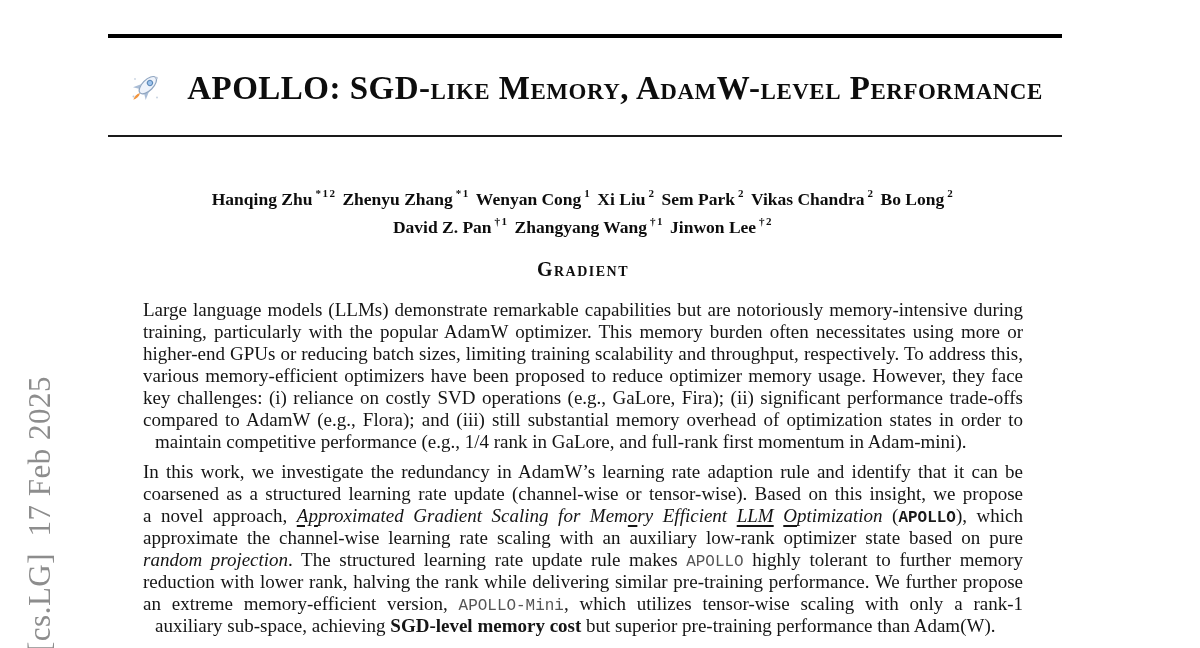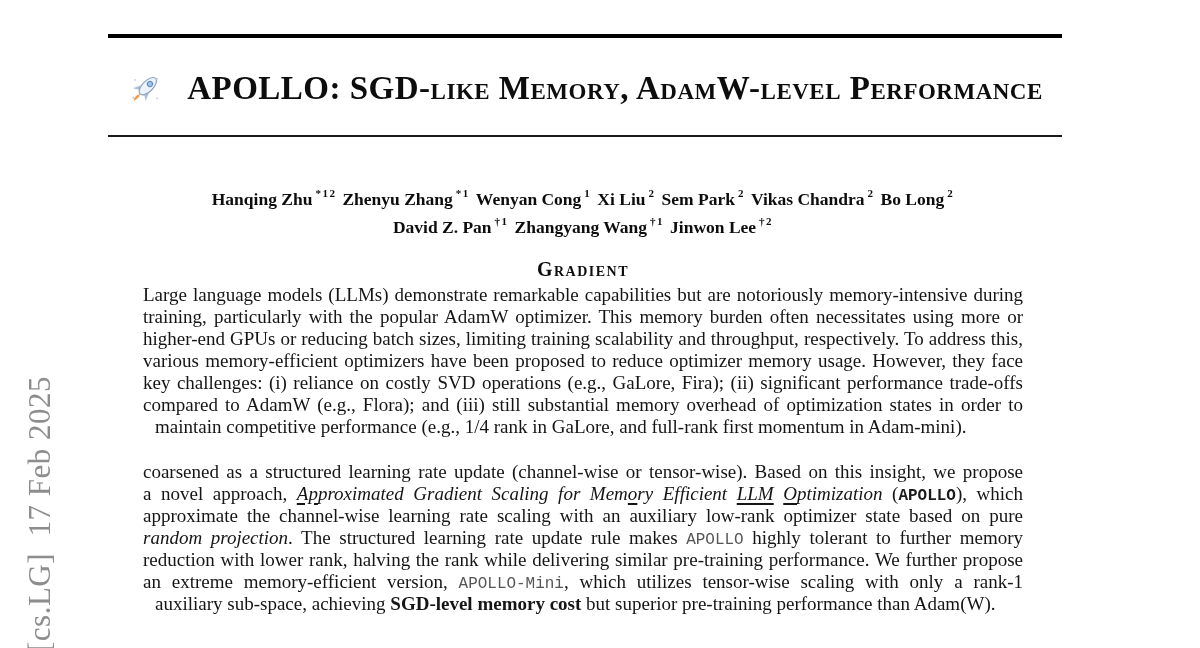--- a/index.html
+++ b/index.html
@@ -8,21 +8,21 @@
     position:relative; width:1200px; height:648px;
     background:#ffffff; overflow:hidden;
     font-family:"Liberation Serif", serif; color:#111;
   }
   .rule { position:absolute; left:108px; width:954px; background:#000; }
   .rule-top { top:34px; height:4px; }
   .rule-bottom { top:135px; height:2px; background:#1a1a1a; }
 
   .title-row {
     position:absolute; top:70px; left:108px; width:954px;
-    display:flex; justify-content:center; align-items:center; gap:24px;
+    display:flex; justify-content:center; gap:24px;
   }
   .paper-title {
     font-size:33px; font-weight:bold; font-variant:small-caps;
     letter-spacing:0.5px; color:#0d0d0d; white-space:nowrap;
   }
   .rocket { width:36px; height:36px; flex:0 0 auto; }
 
   .authors-block {
     position:absolute; top:183px; left:143px; width:880px;
     text-align:center; font-weight:bold; font-size:17.5px; line-height:23px;
@@ -37,21 +37,21 @@
   .abstract-heading {
     position:absolute; top:258px; left:143px; width:880px;
     text-align:center; font-weight:bold; font-variant:small-caps;
     font-size:20px; letter-spacing:1.5px; color:#0d0d0d;
   }
 
   .para {
     position:absolute; left:143px; width:880px;
     font-size:19px; line-height:22px; color:#151515;
   }
-  .para-1 { top:284px; }
+  .para-1 { top:299px; }
   .para-2 { top:461px; }
   .line { text-align:justify; text-align-last:justify; height:22px; white-space:nowrap; }
   .line.last { text-align-last:left;margin-left:12px; }
 
   .seg-i  { font-style:italic; }
   .seg-iu { font-style:italic; text-decoration:underline;
             text-underline-offset:3px; text-decoration-thickness:1.5px; }
   .seg-b  { font-weight:bold; }
   .seg-mono  { font-family:"Liberation Mono", monospace; font-size:0.84em; color:#555; }
   .seg-monob { font-family:"Liberation Mono", monospace; font-size:0.84em;
@@ -100,20 +100,21 @@
   <div class="para para-1">
       <div class="line"><span class="seg">Large language models (LLMs) demonstrate remarkable capabilities but are notoriously memory-intensive during</span></div>
       <div class="line"><span class="seg">training, particularly with the popular AdamW optimizer. This memory burden often necessitates using more or</span></div>
       <div class="line"><span class="seg">higher-end GPUs or reducing batch sizes, limiting training scalability and throughput, respectively. To address this,</span></div>
       <div class="line"><span class="seg">various memory-efficient optimizers have been proposed to reduce optimizer memory usage. However, they face</span></div>
       <div class="line"><span class="seg">key challenges: (i) reliance on costly SVD operations (e.g., GaLore, Fira); (ii) significant performance trade-offs</span></div>
       <div class="line"><span class="seg">compared to AdamW (e.g., Flora); and (iii) still substantial memory overhead of optimization states in order to</span></div>
       <div class="line last"><span class="seg">maintain competitive performance (e.g., 1/4 rank in GaLore, and full-rank first momentum in Adam-mini).</span></div>
     </div>
   <div class="para para-2">
+      <div class="line"><span class="seg">In this work, we investigate the redundancy in AdamW’s learning rate adaption rule and identify that it can be</span></div>
       <div class="line"><span class="seg">coarsened as a structured learning rate update (channel-wise or tensor-wise). Based on this insight, we propose</span></div>
       <div class="line"><span class="seg">a novel approach, </span><span class="seg seg-iu">Ap</span><span class="seg seg-i">proximated Gradient Scaling for Mem</span><span class="seg seg-iu">o</span><span class="seg seg-i">ry Efficient </span><span class="seg seg-iu">LLM</span><span class="seg seg-i"> </span><span class="seg seg-iu">O</span><span class="seg seg-i">ptimization</span><span class="seg"> (</span><span class="seg seg-monob">APOLLO</span><span class="seg">), which</span></div>
       <div class="line"><span class="seg">approximate the channel-wise learning rate scaling with an auxiliary low-rank optimizer state based on pure</span></div>
       <div class="line"><span class="seg seg-i">random projection</span><span class="seg">. The structured learning rate update rule makes </span><span class="seg seg-mono">APOLLO</span><span class="seg"> highly tolerant to further memory</span></div>
       <div class="line"><span class="seg">reduction with lower rank, halving the rank while delivering similar pre-training performance. We further propose</span></div>
       <div class="line"><span class="seg">an extreme memory-efficient version, </span><span class="seg seg-mono">APOLLO-Mini</span><span class="seg">, which utilizes tensor-wise scaling with only a rank-1</span></div>
       <div class="line last"><span class="seg">auxiliary sub-space, achieving </span><span class="seg seg-b">SGD-level memory cost</span><span class="seg"> but superior pre-training performance than Adam(W).</span></div>
     </div>
 
   <div class="watermark">[cs.LG]  17 Feb 2025</div>

